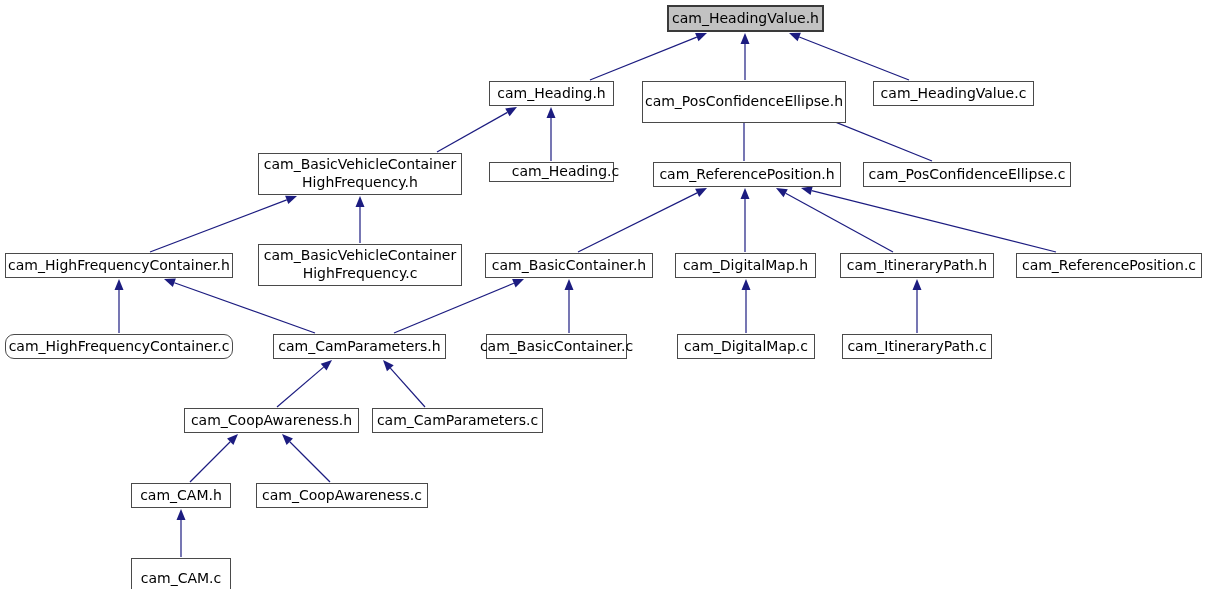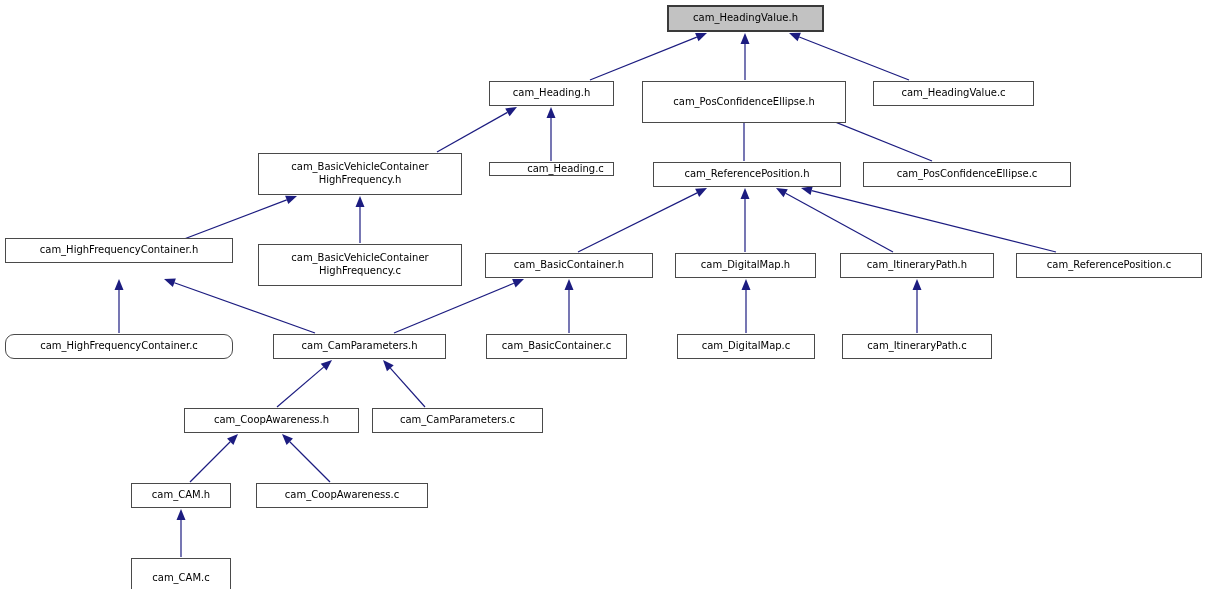--- a/index.html
+++ b/index.html
@@ -17,21 +17,21 @@
     left: 0; top: 0;
     width: 1209px; height: 589px;
     display: block;
   }
   .node {
     position: absolute;
     box-sizing: border-box;
     background: #ffffff;
     border: 1px solid #4a4a4a;
     color: #000000;
-    font-size: 10px;
+    font-size: 14px;
     line-height: 1.28;
     display: flex;
     flex-direction: column;
     align-items: center;
     justify-content: center;
     text-align: center;
     white-space: nowrap;
     cursor: pointer;
   }
   .node.root {
@@ -104,30 +104,30 @@
     <div class="node" style="left: 642px; top: 81px; width: 204px; height: 42px;">
       <span>cam_PosConfidenceEllipse.h</span>
     </div>
     <div class="node" style="left: 873px; top: 81px; width: 161px; height: 25px;">
       <span>cam_HeadingValue.c</span>
     </div>
     <div class="node" style="left: 258px; top: 153px; width: 204px; height: 42px;">
       <span>cam_BasicVehicleContainer</span>
       <span>HighFrequency.h</span>
     </div>
-    <div class="node" style="left: 489px; top: 162px; width: 125px; height: 14px; padding-left: 28px;">
+    <div class="node" style="left: 489px; top: 162px; width: 125px; height: 20px; padding-left: 28px;">
       <span>cam_Heading.c</span>
     </div>
     <div class="node" style="left: 653px; top: 162px; width: 188px; height: 25px;">
       <span>cam_ReferencePosition.h</span>
     </div>
     <div class="node" style="left: 863px; top: 162px; width: 208px; height: 25px;">
       <span>cam_PosConfidenceEllipse.c</span>
     </div>
-    <div class="node" style="left: 5px; top: 238px; width: 228px; height: 25px;">
+    <div class="node" style="left: 5px; top: 253px; width: 228px; height: 25px;">
       <span>cam_HighFrequencyContainer.h</span>
     </div>
     <div class="node" style="left: 258px; top: 244px; width: 204px; height: 42px;">
       <span>cam_BasicVehicleContainer</span>
       <span>HighFrequency.c</span>
     </div>
     <div class="node" style="left: 485px; top: 253px; width: 168px; height: 25px;">
       <span>cam_BasicContainer.h</span>
     </div>
     <div class="node" style="left: 675px; top: 253px; width: 141px; height: 25px;">

